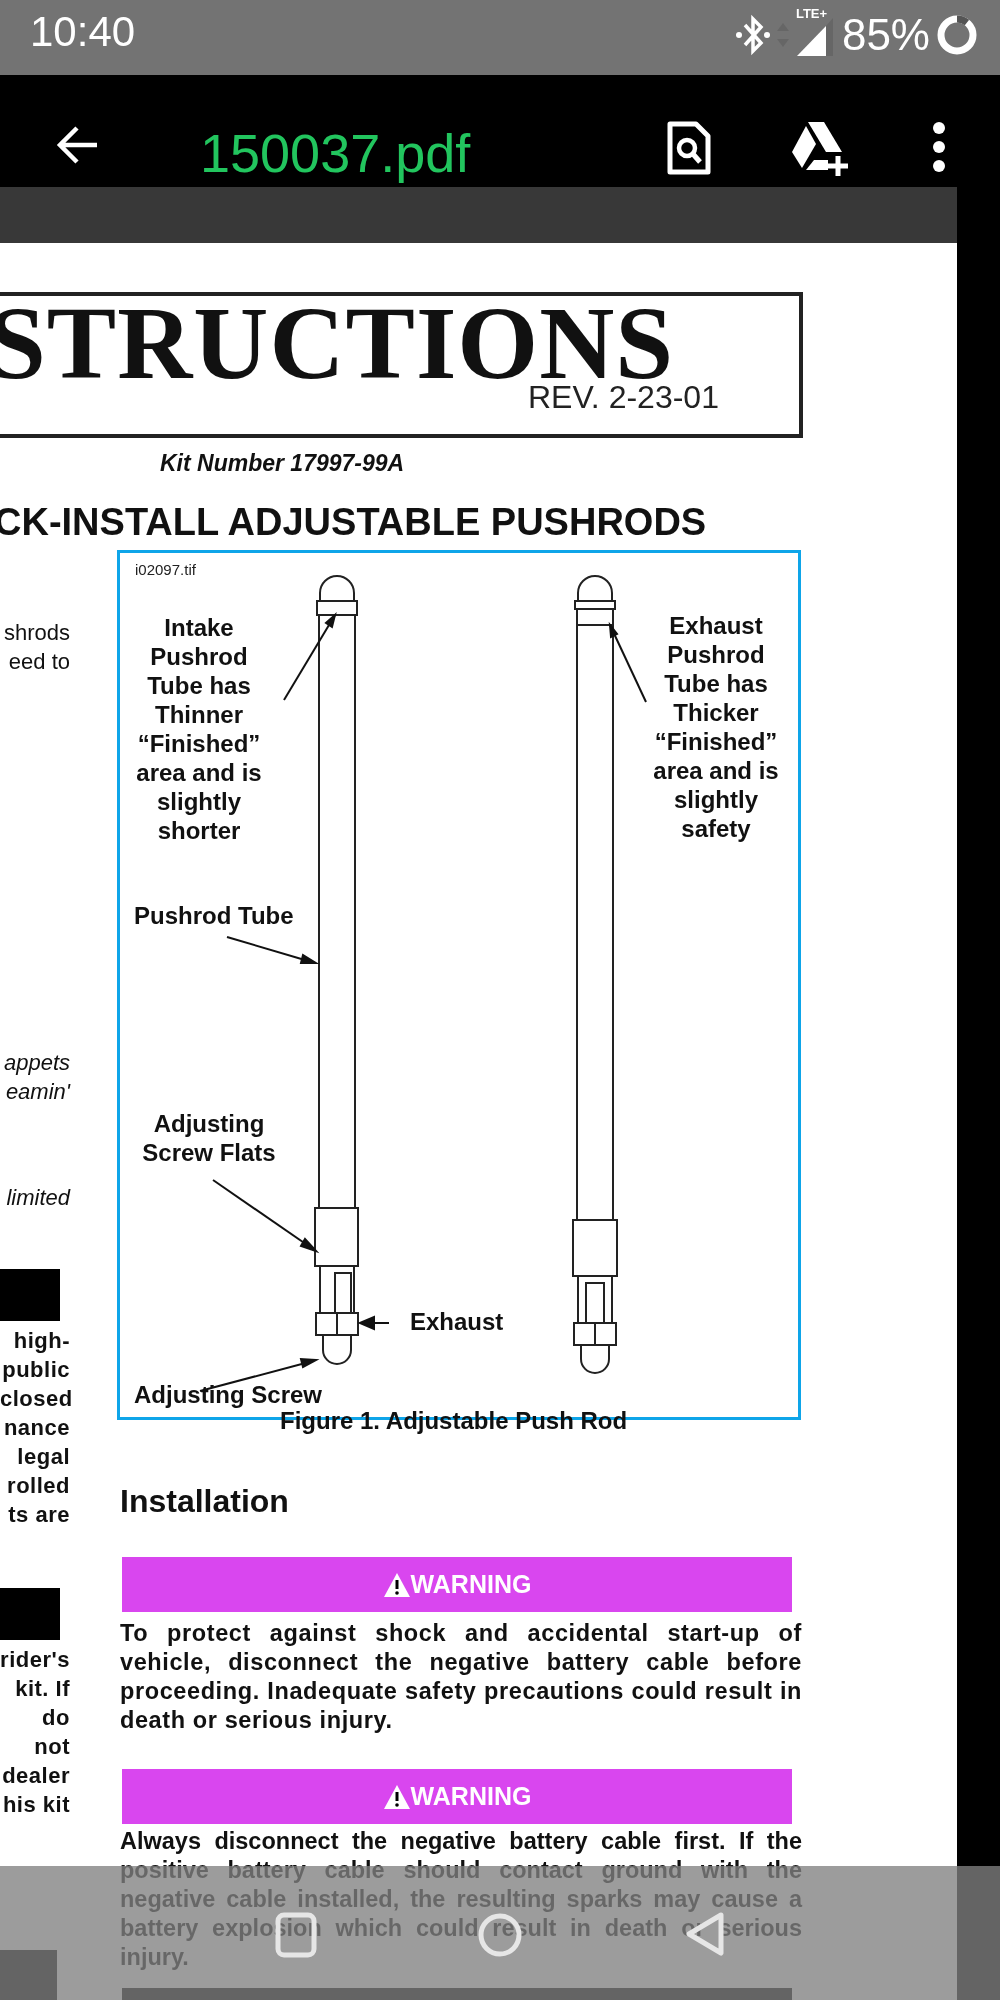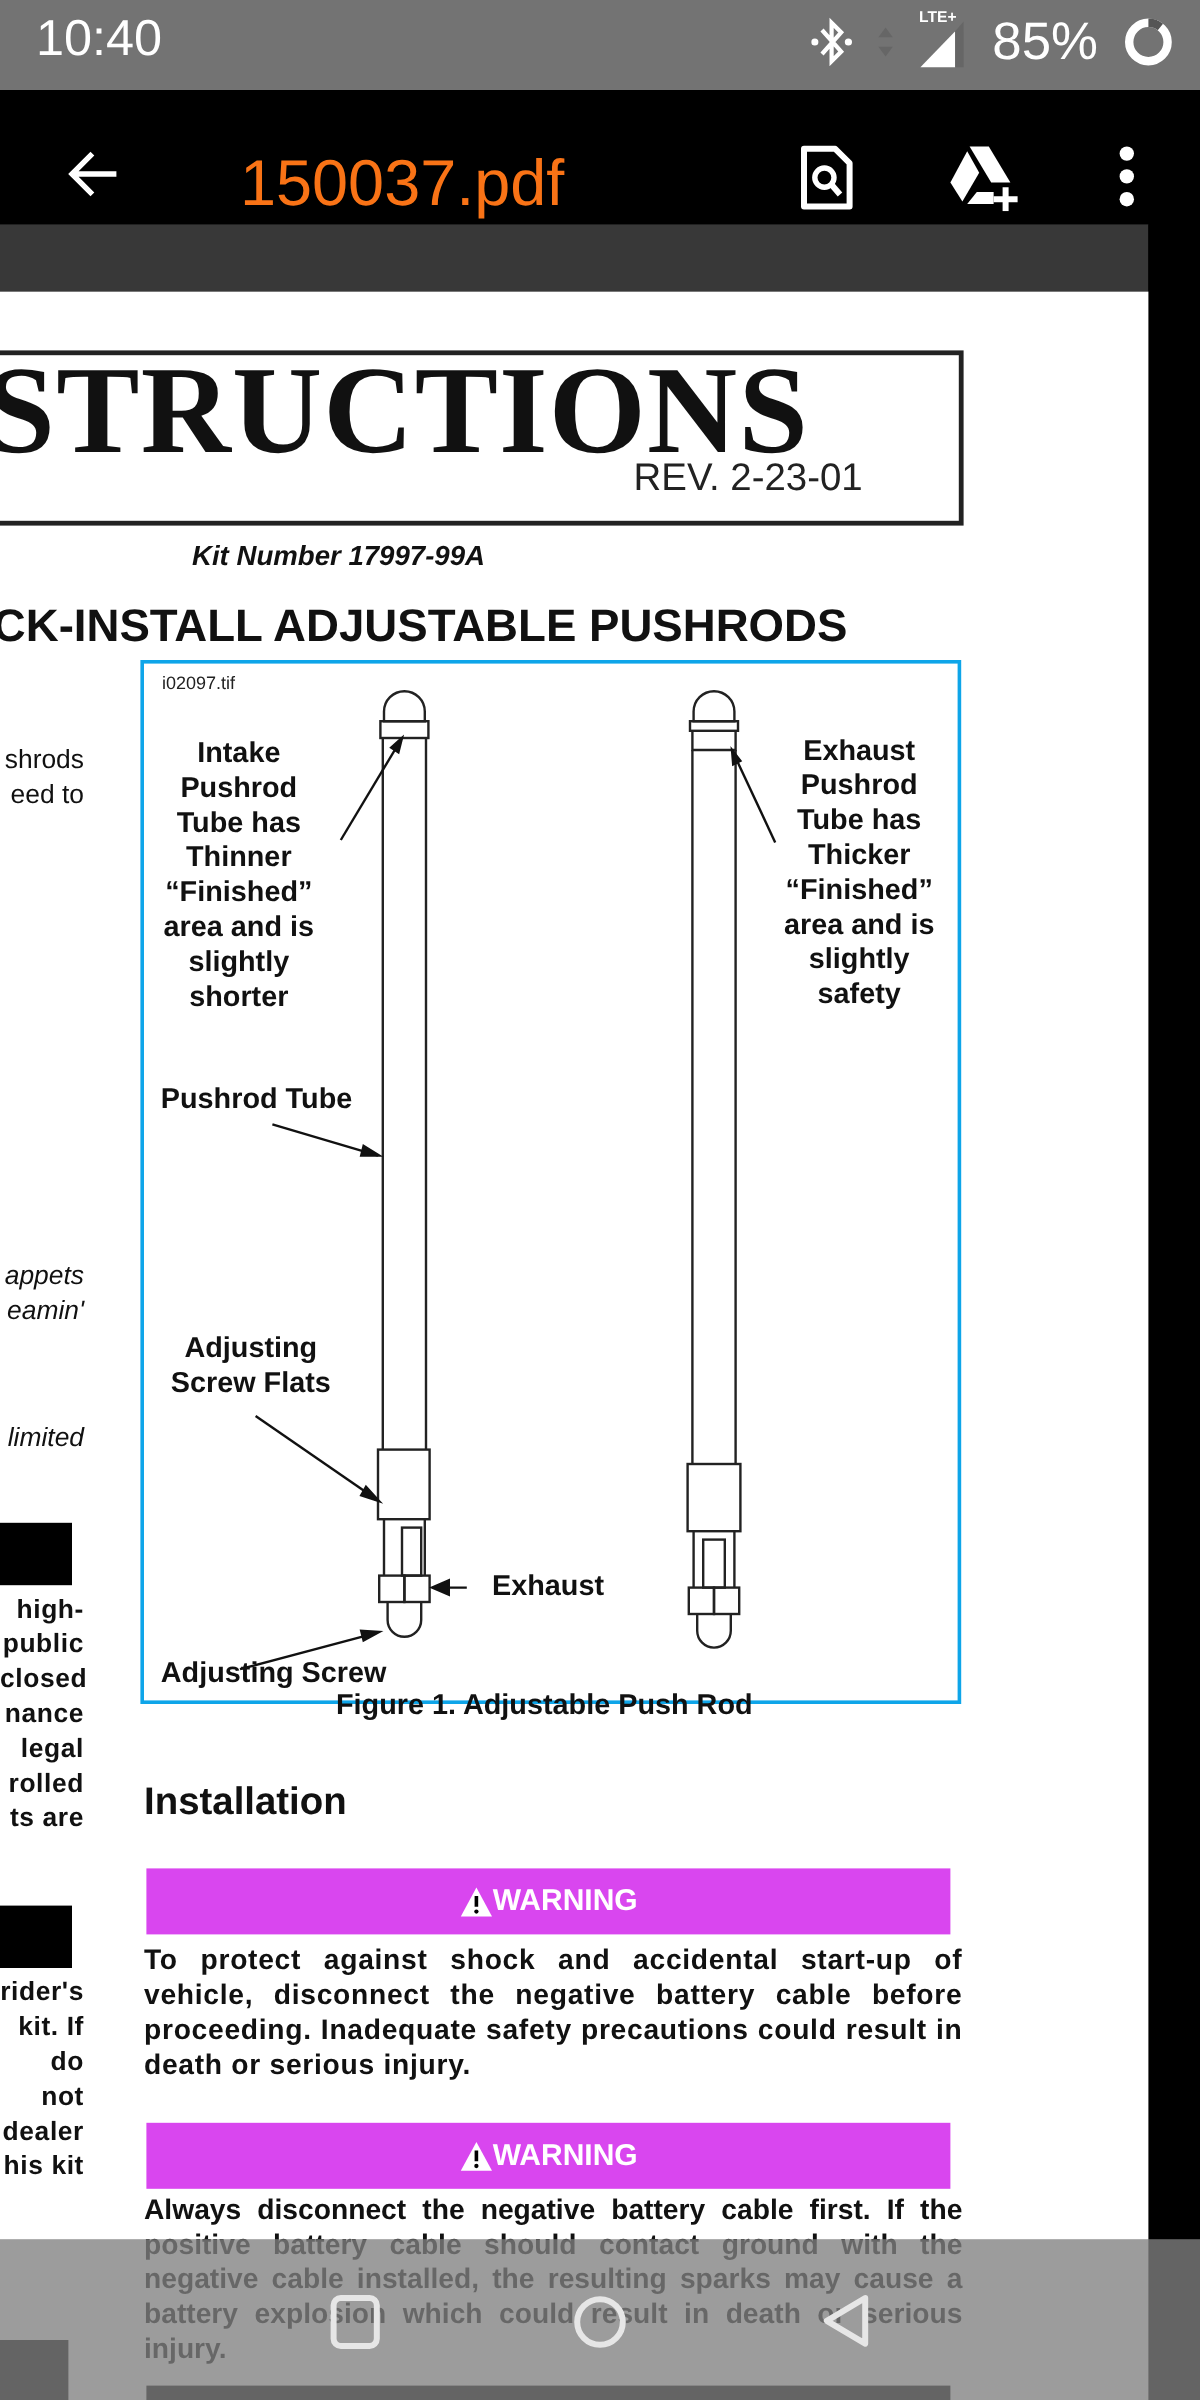--- a/index.html
+++ b/index.html
@@ -1,22 +1,22 @@
 <!DOCTYPE html>
 <html><head>
 <meta charset="utf-8">
 <style>
   html, body { margin:0; padding:0; }
   body { width:1000px; height:2000px; position:relative; overflow:hidden; background:#000; font-family:"Liberation Sans", sans-serif; }
   .abs { position:absolute; }
   .statusbar { left:0; top:0; width:1000px; height:75px; background:#737373; color:#fff; }
   .time { left:30px; top:8px; font-size:42px; color:#fff; }
-  .status-right { right:22px; top:10px; height:50px; display:flex; align-items:center; gap:21px; color:#fff; font-size:44px; }
+  .status-right { right:22px; top:10px; height:50px; display:flex; align-items:center; gap:6px; color:#fff; font-size:44px; }
   .appbar { left:0; top:75px; width:1000px; height:112px; background:#000; color:#fff; }
-  .title { left:200px; top:122px; font-size:54px; color:#f97316; }
+  .title { left:200px; top:122px; font-size:54px; color:#22c55e; }
   .gray-strip { left:0; top:187px; width:957px; height:56px; background:#383838; }
   .right-margin { left:957px; top:187px; width:43px; height:1813px; background:#000; }
   .page { left:0; top:243px; width:957px; height:1757px; background:#fff; overflow:hidden; }
   .hdr-box { left:-10px; top:49px; width:813px; height:146px; border:4px solid #222; box-sizing:border-box; }
   .hdr-big { left:-12px; top:40px; font-family:"Liberation Serif", serif; font-weight:bold; font-size:104px; letter-spacing:1px; color:#111; transform:scaleY(1.0); }
   .rev { left:528px; top:136px; font-size:32px; color:#222; }
   .kit { left:160px; top:207px; font-size:23px; font-weight:bold; font-style:italic; color:#111; }
   .heading { left:-6px; top:258px; font-size:38px; font-weight:bold; color:#111; }
   .fragtext { font-size:22px; color:#111; text-align:right; width:70px; left:0; line-height:29px; }
   .fragbold { font-size:22px; color:#111; font-weight:bold; text-align:right; width:70px; left:0; line-height:29px; letter-spacing:0.5px; }

